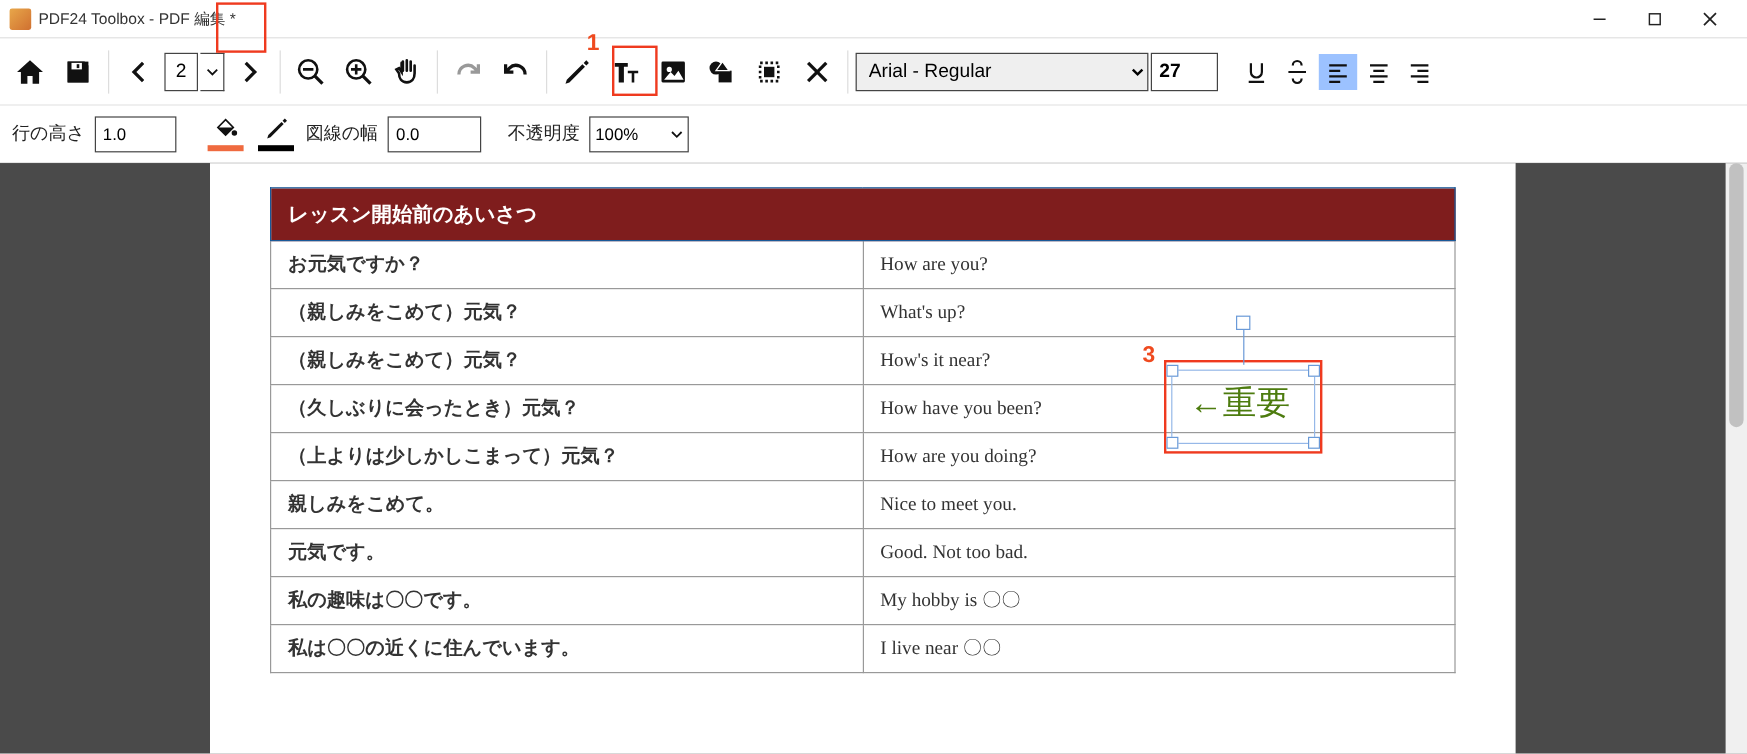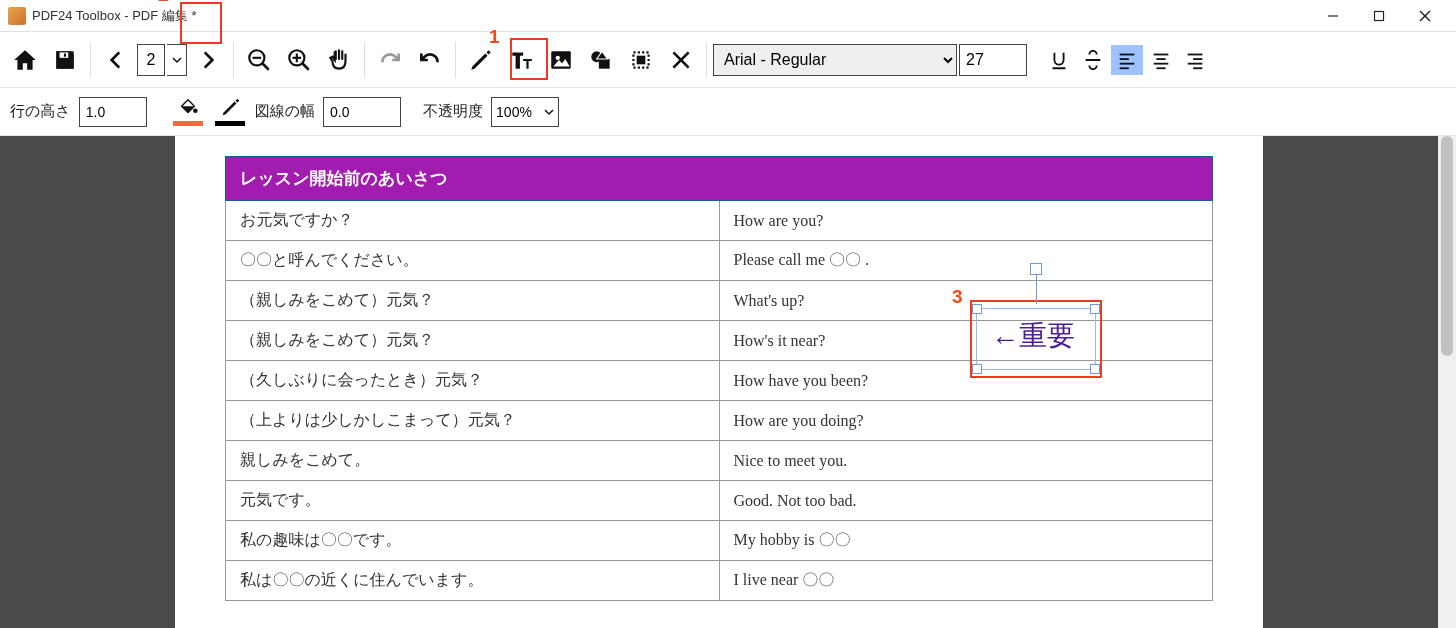--- a/index.html
+++ b/index.html
@@ -12,51 +12,51 @@
   .window-controls .wc { width: 46px; height: 32px; display: flex; align-items: center; justify-content: center; cursor: pointer; }
   .window-controls .wc svg { width: 12px; height: 12px; }
   
   .toolbar1 { height: 56px; display: flex; align-items: center; padding: 0 6px; border-bottom: 1px solid #e5e5e5; gap: 2px; position: relative; }
   .tbtn { width: 38px; height: 38px; display: flex; align-items: center; justify-content: center; cursor: pointer; border-radius: 3px; }
   .tbtn svg { width: 26px; height: 26px; }
   .sep { width: 1px; height: 36px; background: #ddd; margin: 0 4px; }
   .page-input { width: 28px; height: 32px; text-align: center; border: 1px solid #444; font-size: 16px; }
   .page-dd { width: 20px; height: 32px; border: 1px solid #444; border-left: none; display: flex; align-items: center; justify-content: center; cursor: pointer; }
   .font-select { width: 244px; height: 32px; border: 1px solid #444; font-size: 16px; padding: 2px 6px; }
-  .fontsize-input { width: 68px; height: 32px; border: 1px solid #444; font-size: 16px; padding: 2px 6px; }
+  .fontsize-input { width: 56px; height: 32px; border: 1px solid #444; font-size: 16px; padding: 2px 6px; font-weight: bold; }
   .align-btn { width: 32px; height: 30px; display: flex; align-items: center; justify-content: center; cursor: pointer; }
   .align-btn.active { background: #9cc2ff; }
   
   .toolbar2 { height: 48px; display: flex; align-items: center; padding: 0 10px; gap: 8px; border-bottom: 1px solid #e5e5e5; }
   .toolbar2 .label { font-size: 15px; color: #222; }
   .toolbar2 input.val { width: 68px; height: 30px; border: 1px solid #444; font-size: 14px; padding: 2px 6px; }
   .toolbar2 input.val.wide { width: 78px; }
   .color-swatch { width: 34px; height: 36px; display: flex; flex-direction: column; align-items: center; justify-content: center; cursor: pointer; }
   .color-swatch .bar { width: 30px; height: 5px; margin-top: 2px; }
-  .opacity-sel { width: 68px; height: 30px; border: 1px solid #444; display: flex; align-items: center; padding: 0 4px; justify-content: space-between; cursor: pointer; }
+  .opacity-sel { width: 83px; height: 30px; border: 1px solid #444; display: flex; align-items: center; padding: 0 4px; justify-content: space-between; cursor: pointer; }
   
   .workspace { position: absolute; top: 136px; left: 0; right: 0; bottom: 0; display: flex; background: #4a4a4a; }
   .gutter { width: 175px; background: #4a4a4a; }
   .page { flex: 1; background: #fff; overflow: hidden; padding: 20px 50px 0 50px; position: relative; }
   .scrollbar { width: 18px; background: #f0f0f0; position: relative; }
   .scrollbar .thumb { position: absolute; left: 3px; right: 3px; top: 0; height: 220px; background: #c1c1c1; border-radius: 6px; }
   
   table.doc { width: 100%; border-collapse: collapse; }
-  table.doc th { background: #a21caf; color: #fff; text-align: left; padding: 10px 14px; font-size: 17px; font-weight: bold; border: 1px solid #1a5a99; }
+  table.doc th { background: #7f1d1d; color: #fff; text-align: left; padding: 10px 14px; font-size: 17px; font-weight: bold; border: 1px solid #1a5a99; }
   table.doc td { border: 1px solid #999; padding: 8px 14px; font-size: 16px; color: #333; vertical-align: middle; height: 40px; }
-  table.doc td.jp { width: 50%; font-family: Meiryo, sans-serif; }
+  table.doc td.jp { width: 50%; font-family: Meiryo, sans-serif; font-weight: bold; }
   table.doc td.en { width: 50%; font-family: Georgia, serif; }
   
   .annot { position: absolute; color: #ef4a1f; font-weight: bold; font-size: 19px; z-index: 50; }
   .annot-box-red { position: absolute; border: 2px solid #ef3a1f; z-index: 49; pointer-events: none; }
   
   .text-edit-box { position: absolute; z-index: 60; }
   .text-edit-box .outer { border: 2px solid #ef3a1f; padding: 6px 4px 6px 4px; }
   .text-edit-box .inner { border: 1px solid #96b8e8; position: relative; padding: 8px 20px 14px 14px; }
-  .text-edit-box .txt { color: #4c1d95; font-size: 28px; font-family: Meiryo, sans-serif; }
+  .text-edit-box .txt { color: #4d7c0f; font-size: 28px; font-family: Meiryo, sans-serif; }
   .handle { position: absolute; width: 10px; height: 10px; border: 1px solid #6a9ad8; background: #fff; }
   .h-tl { left: -5px; top: -5px; }
   .h-tr { right: -5px; top: -5px; }
   .h-bl { left: -5px; bottom: -5px; }
   .h-br { right: -5px; bottom: -5px; }
   .rot-line { position: absolute; left: 50%; top: -36px; width: 1px; height: 31px; background: #6a9ad8; }
   .rot-handle { position: absolute; left: 50%; top: -46px; width: 12px; height: 12px; margin-left: -6px; border: 1px solid #6a9ad8; background: #fff; }
 </style>
 </head>
 <body>
@@ -270,24 +270,20 @@
     <table class="doc">
       <tbody>
           <tr>
             <th colspan="2">レッスン開始前のあいさつ</th>
           </tr>
       <tr>
             <td class="jp">お元気ですか？</td>
             <td class="en">How are you?</td>
           </tr>
       <tr>
-            <td class="jp">〇〇と呼んでください。</td>
-            <td class="en">Please call me 〇〇 .</td>
-          </tr>
-      <tr>
             <td class="jp">（親しみをこめて）元気？</td>
             <td class="en">What's up?</td>
           </tr>
       <tr>
             <td class="jp">（親しみをこめて）元気？</td>
             <td class="en">How's it near?</td>
           </tr>
       <tr>
             <td class="jp">（久しぶりに会ったとき）元気？</td>
             <td class="en">How have you been?</td>

